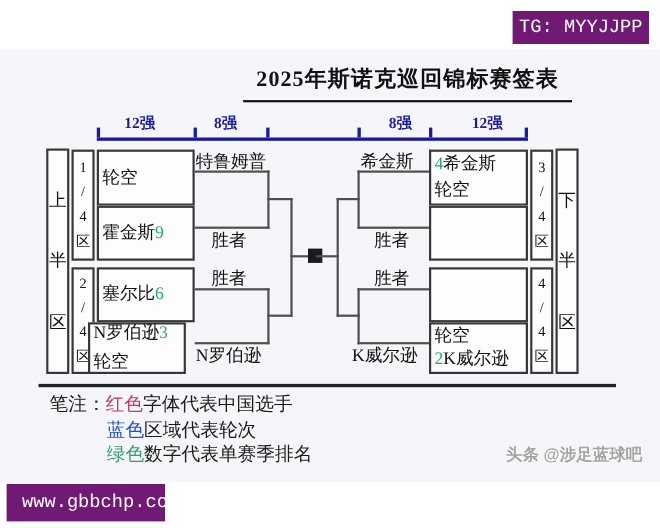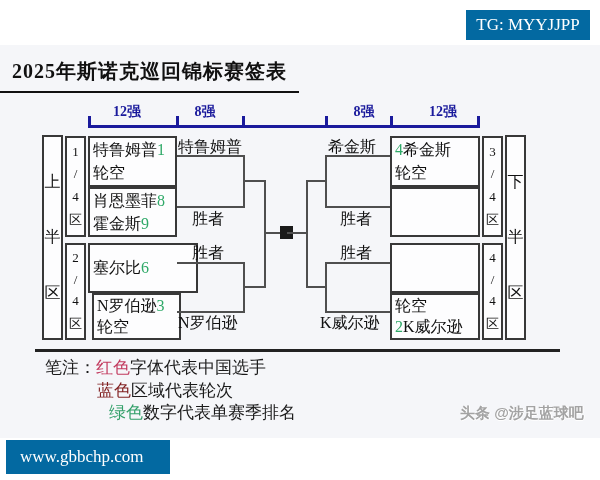--- a/index.html
+++ b/index.html
@@ -2,27 +2,27 @@
 <html><head>
 <meta charset="utf-8">
 <style>
   html,body{margin:0;padding:0;}
   body{
     width:600px;height:480px;position:relative;background:#ffffff;
     font-family:"Liberation Serif","DejaVu Serif",serif;overflow:hidden;
   }
   .panel{position:absolute;left:0;top:45px;width:600px;height:393px;background:#f5f6f9;}
   .badge{
-    position:absolute;background:#0369a1;color:#fff;
-    font-family:Liberation Serif, serif;
+    position:absolute;background:#701a75;color:#fff;
+    font-family:Liberation Mono, monospace;
     display:flex;align-items:center;box-sizing:border-box;
   }
   .tg{left:466px;top:10px;width:124px;height:30px;font-size:17px;justify-content:center;}
-  .site{left:6px;top:440px;width:164px;height:34px;font-size:17px;padding-left:14px;}
-  .title-wrap{position:absolute;left:0;top:58px;width:520px;text-align:left;font-family:Liberation Serif, serif;}
+  .site{left:6px;top:440px;width:144px;height:34px;font-size:17px;padding-left:14px;}
+  .title-wrap{position:absolute;left:0;top:58px;width:520px;text-align:right;font-family:Liberation Serif, serif;}
   .title{
     display:inline-block;font-size:20px;font-weight:bold;color:#111;
     border-bottom:2px solid #111;padding:0 12px 6px;letter-spacing:1px;
   }
   .roundbar{position:absolute;left:88px;top:103px;width:392px;height:22px;border-bottom:3px solid #1a1a9c;}
   .tick{position:absolute;bottom:0;width:3px;height:9px;background:#1a1a9c;}
   .rlabel{
     position:absolute;bottom:4px;width:60px;text-align:center;
     color:#1a1a9c;font-weight:bold;font-size:14px;
   }
@@ -33,22 +33,22 @@
   .pbox{display:flex;flex-direction:column;justify-content:space-around;padding-left:3px;}
   .prow{font-size:16px;color:#111;white-space:nowrap;line-height:1;}
   .seed{color:#2fa968;}
   .cn{color:#c23a68;}
   .line{position:absolute;background:#4f4f4f;}
   .adv{position:absolute;font-size:16px;color:#111;white-space:nowrap;}
   .finalsq{position:absolute;left:280px;top:226px;width:13px;height:13px;background:#1a1a1a;}
   .sep{position:absolute;left:35px;top:349px;width:525px;height:3px;background:#222;}
   .legend-line{position:absolute;font-size:17px;color:#1a1a1a;white-space:nowrap;}
   .lred{color:#c23a5e;}
-  .lblue{color:#7f1d1d;}
-  .lgreen{color:#33a06a;margin-left:12px;}
+  .lblue{color:#1d4ed8;}
+  .lgreen{color:#33a06a;}
   .watermark{
     position:absolute;left:460px;top:404px;font-size:15px;font-weight:bold;
     color:#a3a3a3;text-shadow:0 1px 0 #fff,1px 0 0 #fff;white-space:nowrap;
     font-family:"Liberation Sans","DejaVu Sans",sans-serif;
   }
 </style>
 </head>
 <body>
 
 <div class="panel"></div>
@@ -84,31 +84,29 @@
   <span>区</span>
 </div>
 <div class="box vlabel qtr" style="left:65px;top:243px;width:21px;height:97px;">
   <span>2</span>
   <span>/</span>
   <span>4</span>
   <span>区</span>
 </div>
 
 <div class="box pbox" style="left:88px;top:136px;width:89px;height:51px;">
-  <div class="prow"><span>特鲁姆普</span><span class="seed">1</span></div>
   <div class="prow"><span>轮空</span><span class="seed"></span></div>
 </div>
 <div class="box pbox" style="left:88px;top:187px;width:89px;height:50px;">
-  <div class="prow"><span>肖恩墨菲</span><span class="seed">8</span></div>
   <div class="prow"><span>霍金斯</span><span class="seed">9</span></div>
 </div>
-<div class="box pbox" style="left:88px;top:243px;width:110px;height:50px;">
+<div class="box pbox" style="left:88px;top:243px;width:89px;height:50px;">
   <div class="prow"><span>塞尔比</span><span class="seed">6</span></div>
 </div>
-<div class="box pbox" style="left:92px;top:293px;width:89px;height:47px;">
+<div class="box pbox" style="left:80px;top:293px;width:89px;height:47px;justify-content:space-between;">
   <div class="prow"><span>N罗伯逊</span><span class="seed">3</span></div>
   <div class="prow"><span>轮空</span><span class="seed"></span></div>
 </div>
 
 <div class="box pbox" style="left:390px;top:136px;width:90px;height:51px;">
   <div class="prow"><span class="seed">4</span><span>希金斯</span></div>
   <div class="prow"><span class="seed"></span><span>轮空</span></div>
 </div>
 <div class="box pbox" style="left:390px;top:187px;width:90px;height:50px;">
 </div>

